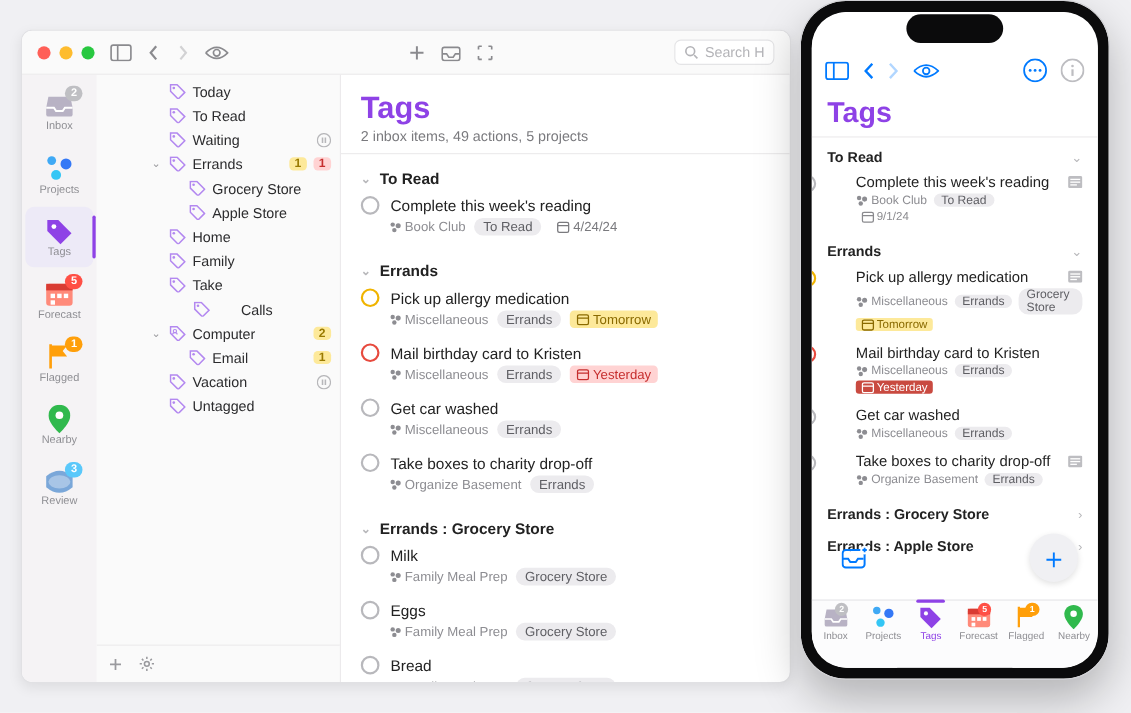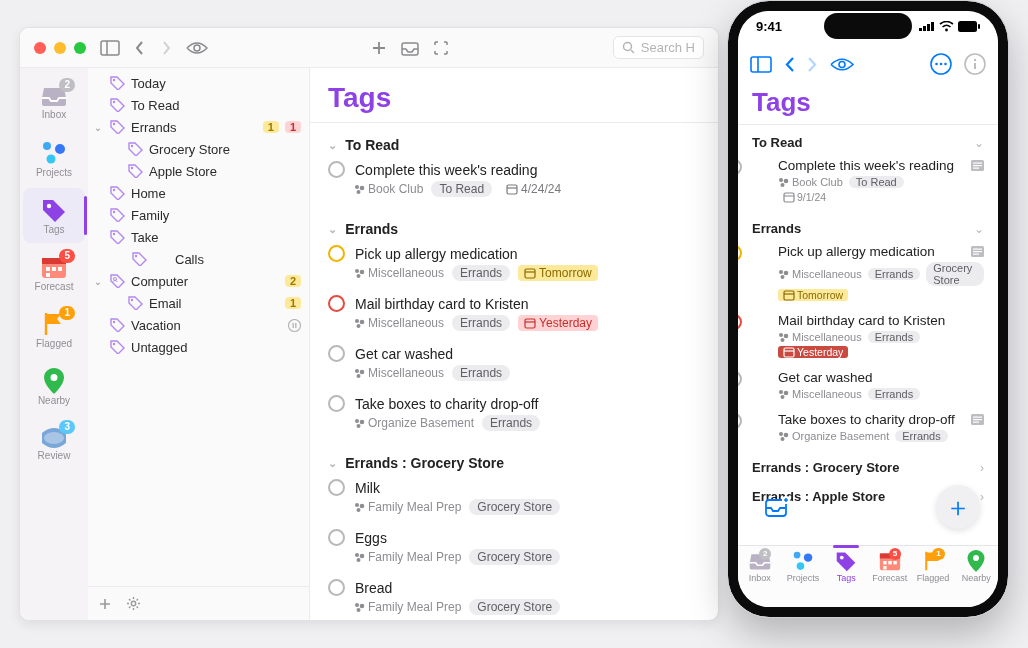--- a/index.html
+++ b/index.html
@@ -21,21 +21,21 @@
   .rail-item.active{ background:#edeaf7; }
   .rail-item.active::after{ content:""; position:absolute; right:-2px; top:8px; bottom:8px; width:3px; background:#8e42e6; border-radius:2px;}
   .rail-label{ font-size:10px; color:#8f8f94;}
   .rail-badge{ position:absolute; top:4px; right:10px; background:#bfbfc3; color:#fff; font-size:10px; font-weight:600; border-radius:8px; padding:0 5px; line-height:14px;}
   .rail-badge.red{ background:#ff4f45; }
   .rail-badge.orange{ background:#ff9f0a; color:#fff;}
   .rail-badge.teal{ background:#5ac8fa;}
   
   .tree{ width:222px; border-right:1px solid #eceaec; background:#fafafa; display:flex; flex-direction:column;}
   .tree-scroll{ flex:1; overflow:auto; padding:4px 0;}
-  .tree-row{ display:flex; align-items:center; gap:6px; padding:2px 8px 2px 4px; font-size:13px; color:#2b2b2d; height:22px;}
+  .tree-row{ display:flex; align-items:center; gap:6px; padding:2px 8px 2px 4px; font-size:13px; color:#2b2b2d; height:22px;margin-left:44px;}
   .tree-row .chev{ width:12px; color:#9b9b9f; font-size:10px; text-align:center;}
   .tree-row .tagico{ color:#b388f0; display:flex;}
   .tree-row .txt{ flex:1; white-space:nowrap;}
   .tree-row .count{ font-size:11px; font-weight:600; border-radius:4px; padding:0 5px;}
   .cnt-y{ background:#fde99a; color:#9a7a00;} .cnt-r{ background:#ffd3d3; color:#c62e2e;}
   .tree-row .pause{ color:#b7b7ba;}
   .tree-footer{ height:34px; border-top:1px solid #eceaec; display:flex; align-items:center; gap:14px; padding:0 10px; color:#9a9a9e;}
   
   .content{ flex:1; overflow:auto; }
   .content-hdr{ padding:14px 18px 8px 18px; border-bottom:1px solid #eceaec;}
@@ -230,20 +230,37 @@
             <span class="chev"></span>
             <span class="tagico">
               <svg width="15" height="14" viewBox="0 0 15 14">
                 <path d="M1 1h6l7 7-6 6-7-7z" fill="none" stroke="currentColor" stroke-width="1.4"></path>
                 <circle cx="4" cy="4" r="1.2" fill="currentColor"></circle>
               </svg>
             </span>
             <span class="txt">To Read</span>
           </div>
           <div class="tree-row" style="padding-left: 4px;">
+            <span class="chev"></span>
+            <span class="tagico">
+              <svg width="15" height="14" viewBox="0 0 15 14">
+                <path d="M1 1h6l7 7-6 6-7-7z" fill="none" stroke="currentColor" stroke-width="1.4"></path>
+                <circle cx="4" cy="4" r="1.2" fill="currentColor"></circle>
+              </svg>
+            </span>
+            <span class="txt">Waiting</span>
+            <span class="pause">
+              <svg width="13" height="13" viewBox="0 0 13 13">
+                <circle cx="6.5" cy="6.5" r="6" fill="none" stroke="currentColor" stroke-width="1.2"></circle>
+                <rect x="4.5" y="4" width="1.4" height="5" fill="currentColor"></rect>
+                <rect x="7.1" y="4" width="1.4" height="5" fill="currentColor"></rect>
+              </svg>
+            </span>
+          </div>
+          <div class="tree-row" style="padding-left: 4px;">
             <span class="chev">⌄</span>
             <span class="tagico">
               <svg width="15" height="14" viewBox="0 0 15 14">
                 <path d="M1 1h6l7 7-6 6-7-7z" fill="none" stroke="currentColor" stroke-width="1.4"></path>
                 <circle cx="4" cy="4" r="1.2" fill="currentColor"></circle>
               </svg>
             </span>
             <span class="txt">Errands</span>
             <span class="count cnt-y">1</span>
             <span class="count cnt-r">1</span>
@@ -369,20 +386,21 @@
             <svg width="15" height="15" viewBox="0 0 15 15">
               <circle cx="7.5" cy="7.5" r="2.2" fill="none" stroke="currentColor" stroke-width="1.4"></circle>
               <path d="M7.5 1v2M7.5 12v2M1 7.5h2M12 7.5h2M3 3l1.4 1.4M10.6 10.6L12 12M12 3l-1.4 1.4M4.4 10.6L3 12" stroke="currentColor" stroke-width="1.4"></path>
             </svg>
           </span>
       </div>
     </div>
     <div class="content">
       <div class="content-hdr">
         <h1>Tags</h1>
+        <div class="sub">2 inbox items, 49 actions, 5 projects</div>
       </div>
       <div id="mac-groups">
           <div class="group-hdr">
             <span class="chev">⌄</span>
             <span>To Read</span>
           </div>
           <div class="task">
             <div class="row1">
               <span class="circle "></span>
               <span class="title">Complete this week's reading</span>
@@ -514,40 +532,20 @@
               <span class="pill">Grocery Store</span>
             </div>
           </div>
         </div>
     </div>
   </div>
 </div>
 
 <div class="iphone">
   <div class="notch"></div>
-  <div class="statusbar">
-    <span>9:41</span>
-    <span class="sb-icons">
-      <svg width="16" height="10" viewBox="0 0 16 10">
-          <rect x="0" y="7" width="3" height="3"></rect>
-          <rect x="4" y="5" width="3" height="5"></rect>
-          <rect x="8" y="3" width="3" height="7"></rect>
-          <rect x="12" y="1" width="3" height="9"></rect>
-        </svg>
-      <svg width="15" height="11" viewBox="0 0 15 11">
-          <path d="M1 3 Q7.5 -2 14 3" fill="none" stroke="black" stroke-width="1.6"></path>
-          <path d="M3.5 6 Q7.5 2.5 11.5 6" fill="none" stroke="black" stroke-width="1.6"></path>
-          <circle cx="7.5" cy="9" r="1.4"></circle>
-        </svg>
-      <svg width="22" height="11" viewBox="0 0 22 11">
-          <rect x="0" y="0" width="19" height="11" rx="2.5" fill="black"></rect>
-          <rect x="20" y="3" width="2" height="5" rx="1" fill="black"></rect>
-        </svg>
-    </span>
-  </div>
   <div class="screen">
     <div class="ios-toolbar">
       <span>
           <svg width="22" height="17" viewBox="0 0 22 17">
             <rect x="1" y="1" width="20" height="15" rx="2" fill="none" stroke="currentColor" stroke-width="1.6"></rect>
             <line x1="8" y1="1" x2="8" y2="16" stroke="currentColor" stroke-width="1.6"></line>
           </svg>
         </span>
       <span>
           <svg width="11" height="17" viewBox="0 0 11 17">

